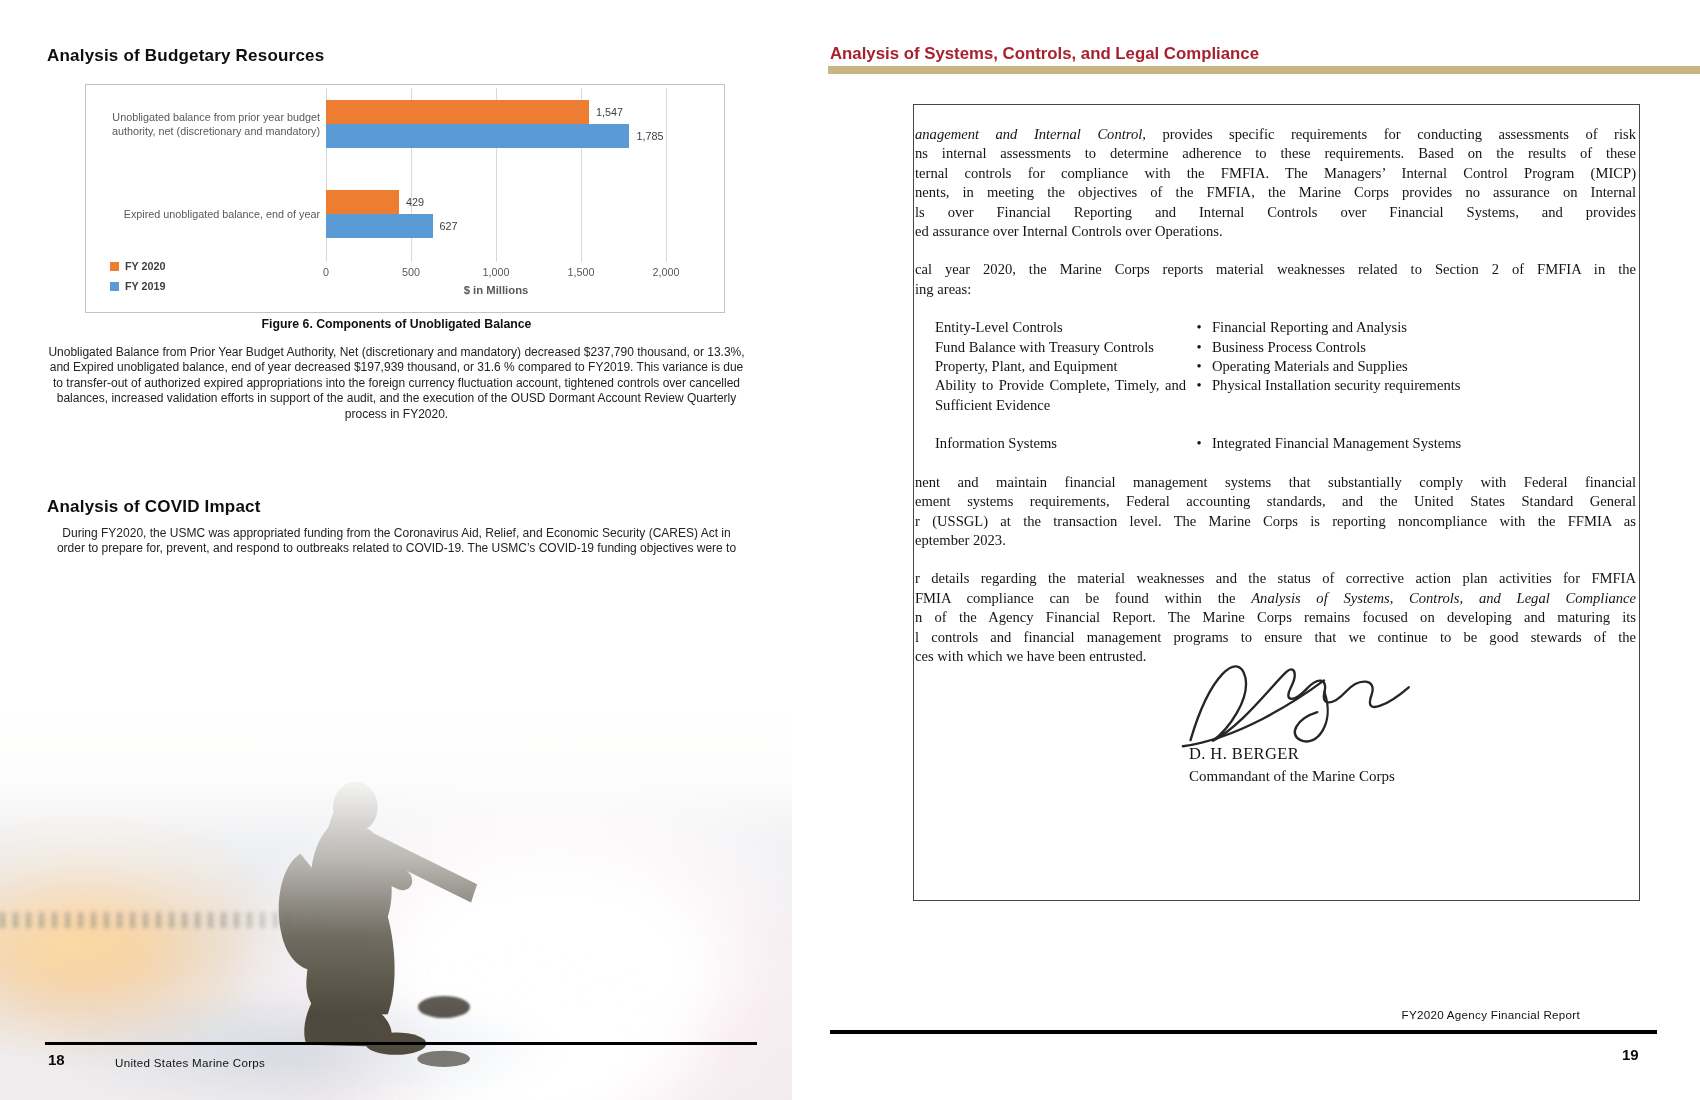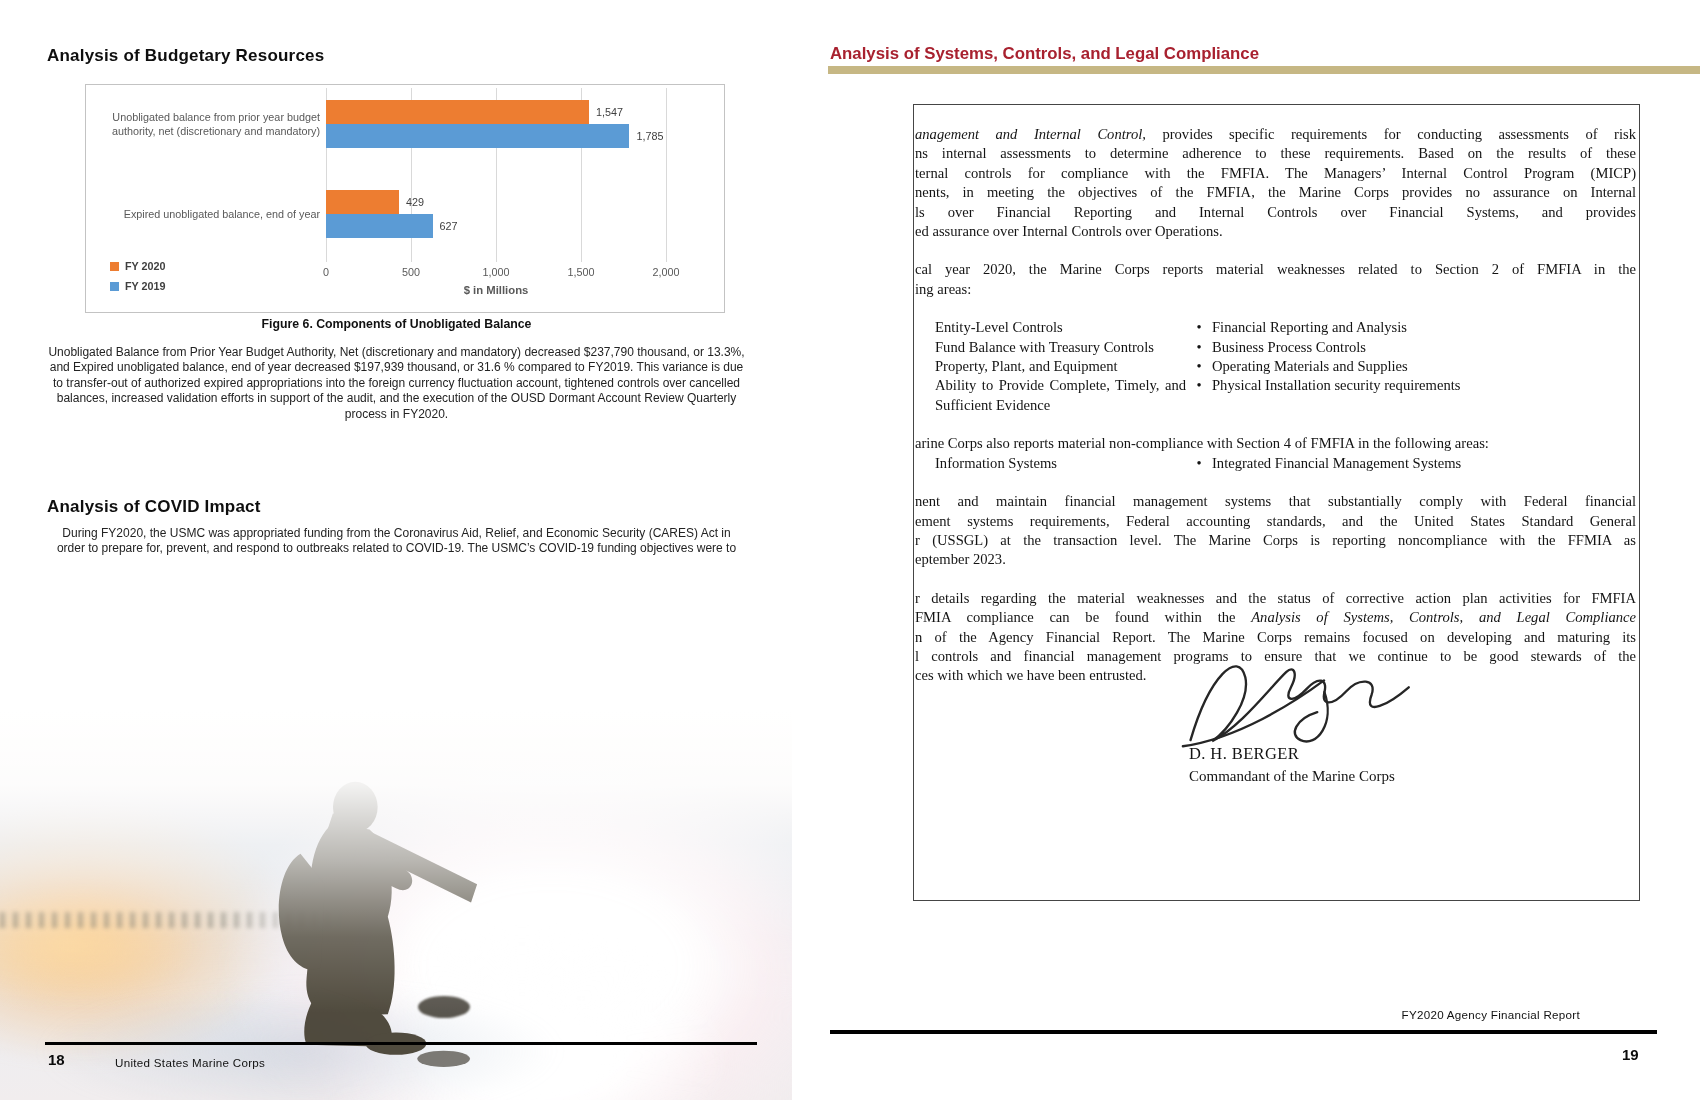--- a/index.html
+++ b/index.html
@@ -198,23 +198,20 @@
             <div class="bul-left">Property, Plant, and Equipment</div>
             <div class="bul-dot">•</div>
             <div class="bul-right-text">Operating Materials and Supplies</div>
           </div>
           <div class="bul-row">
             <div class="bul-left">Ability to Provide Complete, Timely, and Sufficient Evidence</div>
             <div class="bul-dot">•</div>
             <div class="bul-right-text">Physical Installation security requirements</div>
           </div>
         </div>
-        <div class="mpara tight">
-          <div class="mline"><span>arine Corps also reports material non-compliance with Section 4 of FMFIA in the following areas:</span></div>
-        </div>
         <div class="bul-rows tight">
           <div class="bul-row">
             <div class="bul-left">Information Systems</div>
             <div class="bul-dot">•</div>
             <div class="bul-right-text">Integrated Financial Management Systems</div>
           </div>
         </div>
         <div class="mpara">
           <div class="mline jst"><span>nent and maintain financial management systems that substantially comply with Federal financial</span></div>
           <div class="mline jst"><span>ement systems requirements, Federal accounting standards, and the United States Standard General</span></div>

